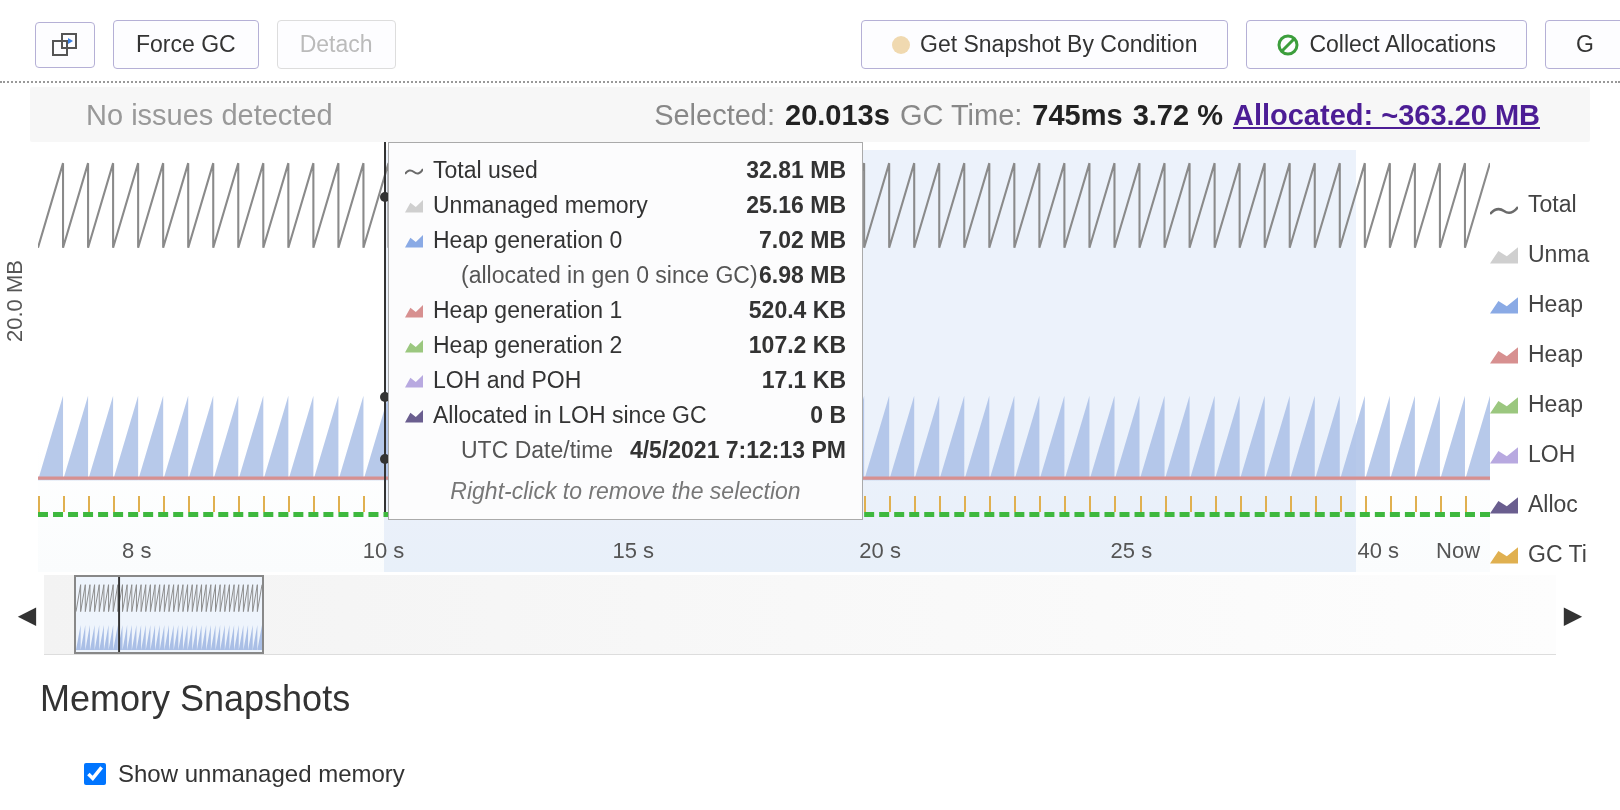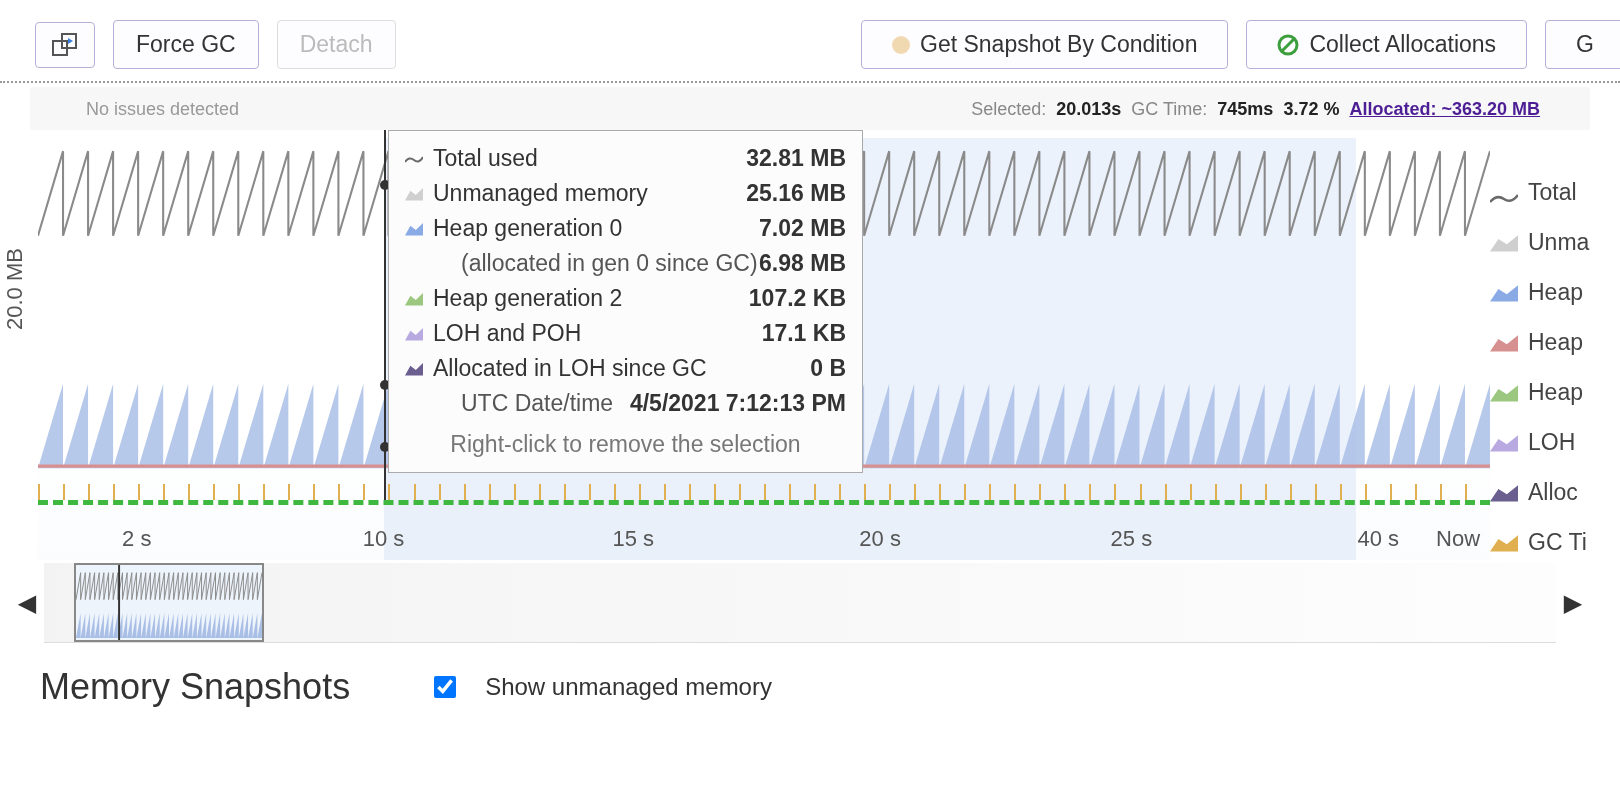--- a/index.html
+++ b/index.html
@@ -40,21 +40,21 @@
   .dotted-sep {
     border-top: 2px dotted #999;
     margin: 0;
   }
 
   
   .status-bar {
     display: flex;
     align-items: center;
     padding: 12px 40px 10px 56px;
-    font-size: 18px;
+    font-size: 29px;
     background: #f7f7f7;
     margin: 4px 30px 0 30px;
     border-radius: 2px;
   }
   .status-bar .no-issues { color: #999; flex: 1; }
   .status-bar .lbl { color: #888; }
   .status-bar .val { color: #222; font-weight: 600; }
   .status-bar .alloc-link { color: #4c1d95; text-decoration: underline; font-weight: 700; }
   .status-bar span { margin-right: 10px; }
 
@@ -136,21 +136,21 @@
     display: inline-flex; align-items: center; justify-content: center;
   }
   .tooltip .row .swatch.area {
     background: currentColor;
     clip-path: polygon(0 100%, 30% 30%, 60% 60%, 100% 10%, 100% 100%);
   }
   .tooltip .row .swatch.line svg { width: 18px; height: 10px; }
   .tooltip .row .name { flex: 1; color: #333; }
   .tooltip .row .name.indent { padding-left: 28px; color:#555; }
   .tooltip .row .value { font-weight: 600; }
-  .tooltip .hint { text-align: center; color: #777; padding-top: 10px; }
+  .tooltip .hint { text-align: center; font-style: italic; color: #777; padding-top: 10px; }
 
   
   .x-axis {
     position: absolute;
     left: 0; right: 0; bottom: 0;
     height: 58px;
   }
   .x-axis .tick {
     position: absolute;
     bottom: 8px;
@@ -220,25 +220,25 @@
     overflow:hidden;
   }
   .navigator .viewport .mini {
     width: 100%; height: 100%;
   }
 
   
   .bottom {
     padding: 22px 40px 0 40px;
     display: flex;
-    align-items: center;
     gap: 40px;
+    flex-direction: column;
   }
   .bottom h2 { font-size: 36px; font-weight: 400; color: #333; }
-  .bottom label { display: inline-flex; align-items: center; gap: 29px; font-size: 24px; color: #333; padding-left: 44px; }
+  .bottom label { display: inline-flex; align-items: center; gap: 12px; font-size: 24px; color: #333; padding-left: 44px; }
   .bottom input[type=checkbox] { width: 22px; height: 22px; }
 
   
   .c-total { color: #6a6a6a; }
   .c-unmanaged { color: #cfcfcf; }
   .c-gen0 { color: #8aaae5; }
   .c-gen1 { color: #d79090; }
   .c-gen2 { color: #9bc77f; }
   .c-loh { color: #b8a9e0; }
   .c-alloc-loh { color: #6a5e8f; }
@@ -393,20 +393,25 @@
           <span class="swatch area c-gen0"></span>
           <span class="name">Heap generation 0</span>
           <span class="value">7.02 MB</span>
         </div>
         <div class="row">
           <span class="swatch"></span>
           <span class="name indent">(allocated in gen 0 since GC)</span>
           <span class="value">6.98 MB</span>
         </div>
         <div class="row">
+          <span class="swatch area c-gen1"></span>
+          <span class="name">Heap generation 1</span>
+          <span class="value">520.4 KB</span>
+        </div>
+        <div class="row">
           <span class="swatch area c-gen2"></span>
           <span class="name">Heap generation 2</span>
           <span class="value">107.2 KB</span>
         </div>
         <div class="row">
           <span class="swatch area c-loh"></span>
           <span class="name">LOH and POH</span>
           <span class="value">17.1 KB</span>
         </div>
         <div class="row">
@@ -416,21 +421,21 @@
         </div>
         <div class="row">
           <span class="swatch"></span>
           <span class="name indent">UTC Date/time</span>
           <span class="value">4/5/2021 7:12:13 PM</span>
         </div>
         <div class="hint">Right-click to remove the selection</div>
     </div>
 
     <div class="x-axis" id="x-axis">
-        <div class="tick" style="left: 6.8%;">2 s</div>
+        <div class="tick" style="left: 6.8%;">8 s</div>
         <div class="tick" style="left: 23.8%;">10 s</div>
         <div class="tick" style="left: 41%;">15 s</div>
         <div class="tick" style="left: 58%;">20 s</div>
         <div class="tick" style="left: 75.3%;">25 s</div>
         <div class="tick" style="left: 92.3%;">40 s</div>
         <div class="tick now" style="left: 97.8%;">Now</div>
       </div>
   </div>
 
   <div class="legend" id="legend">

